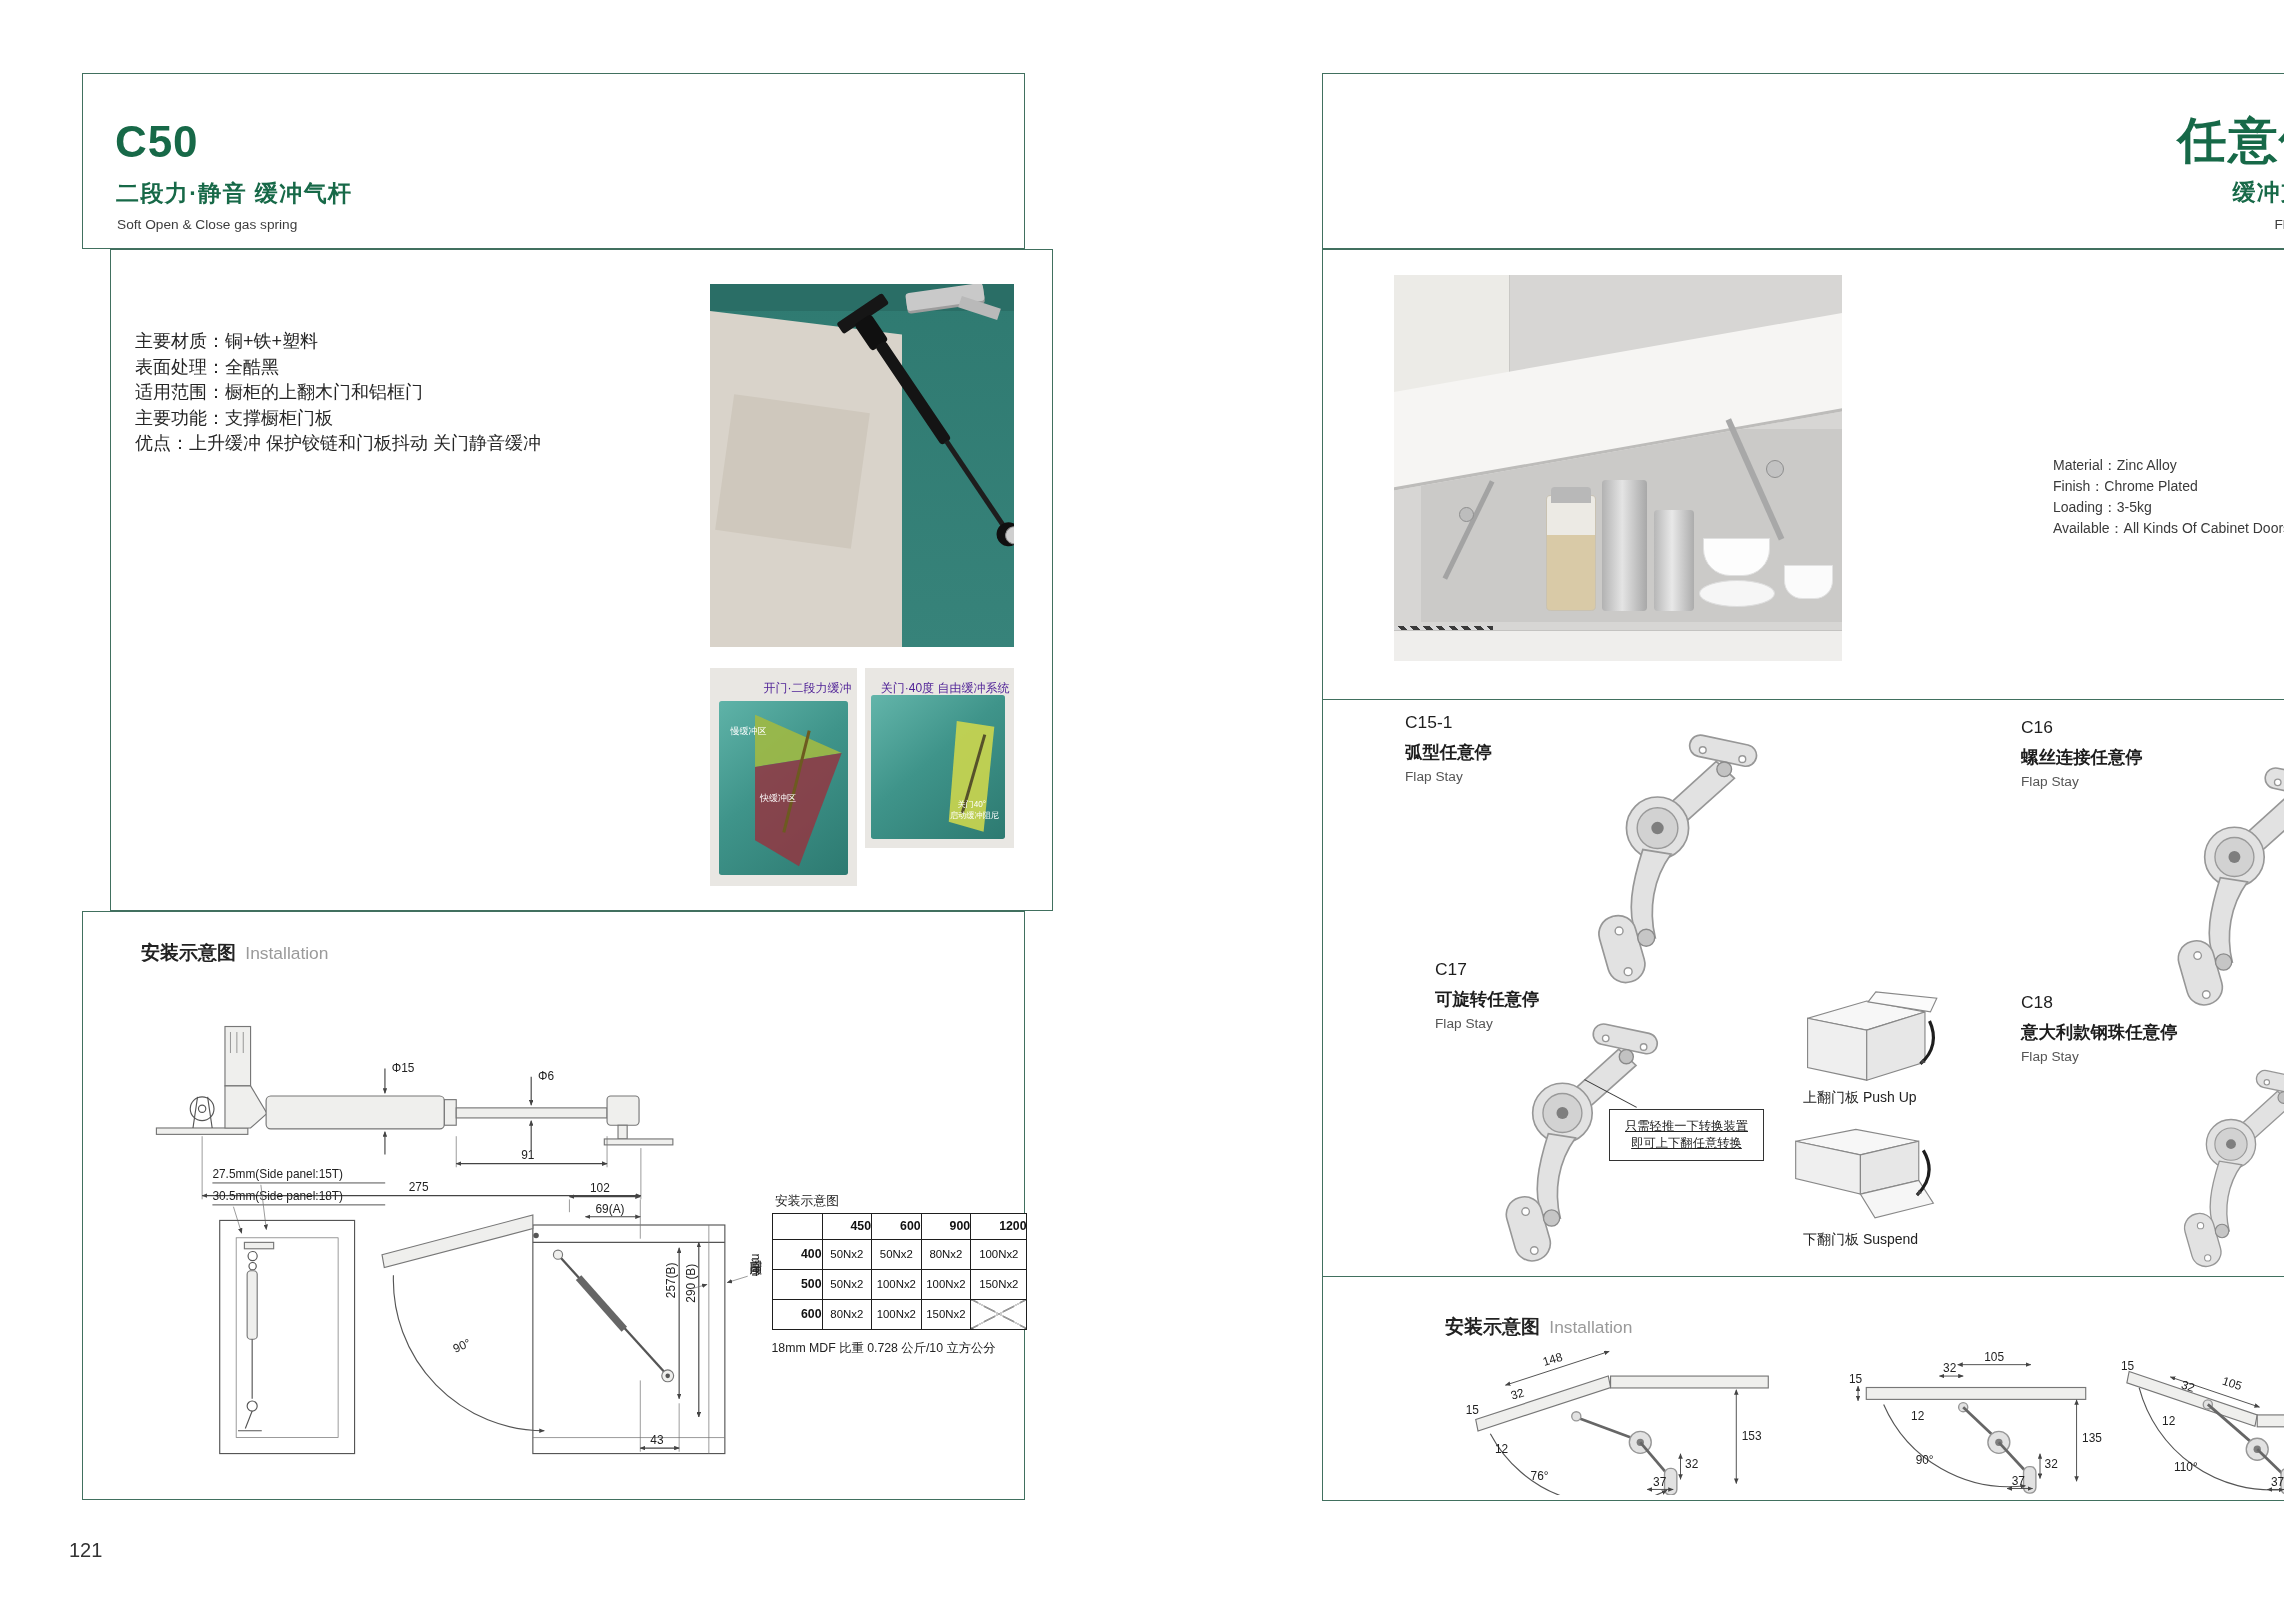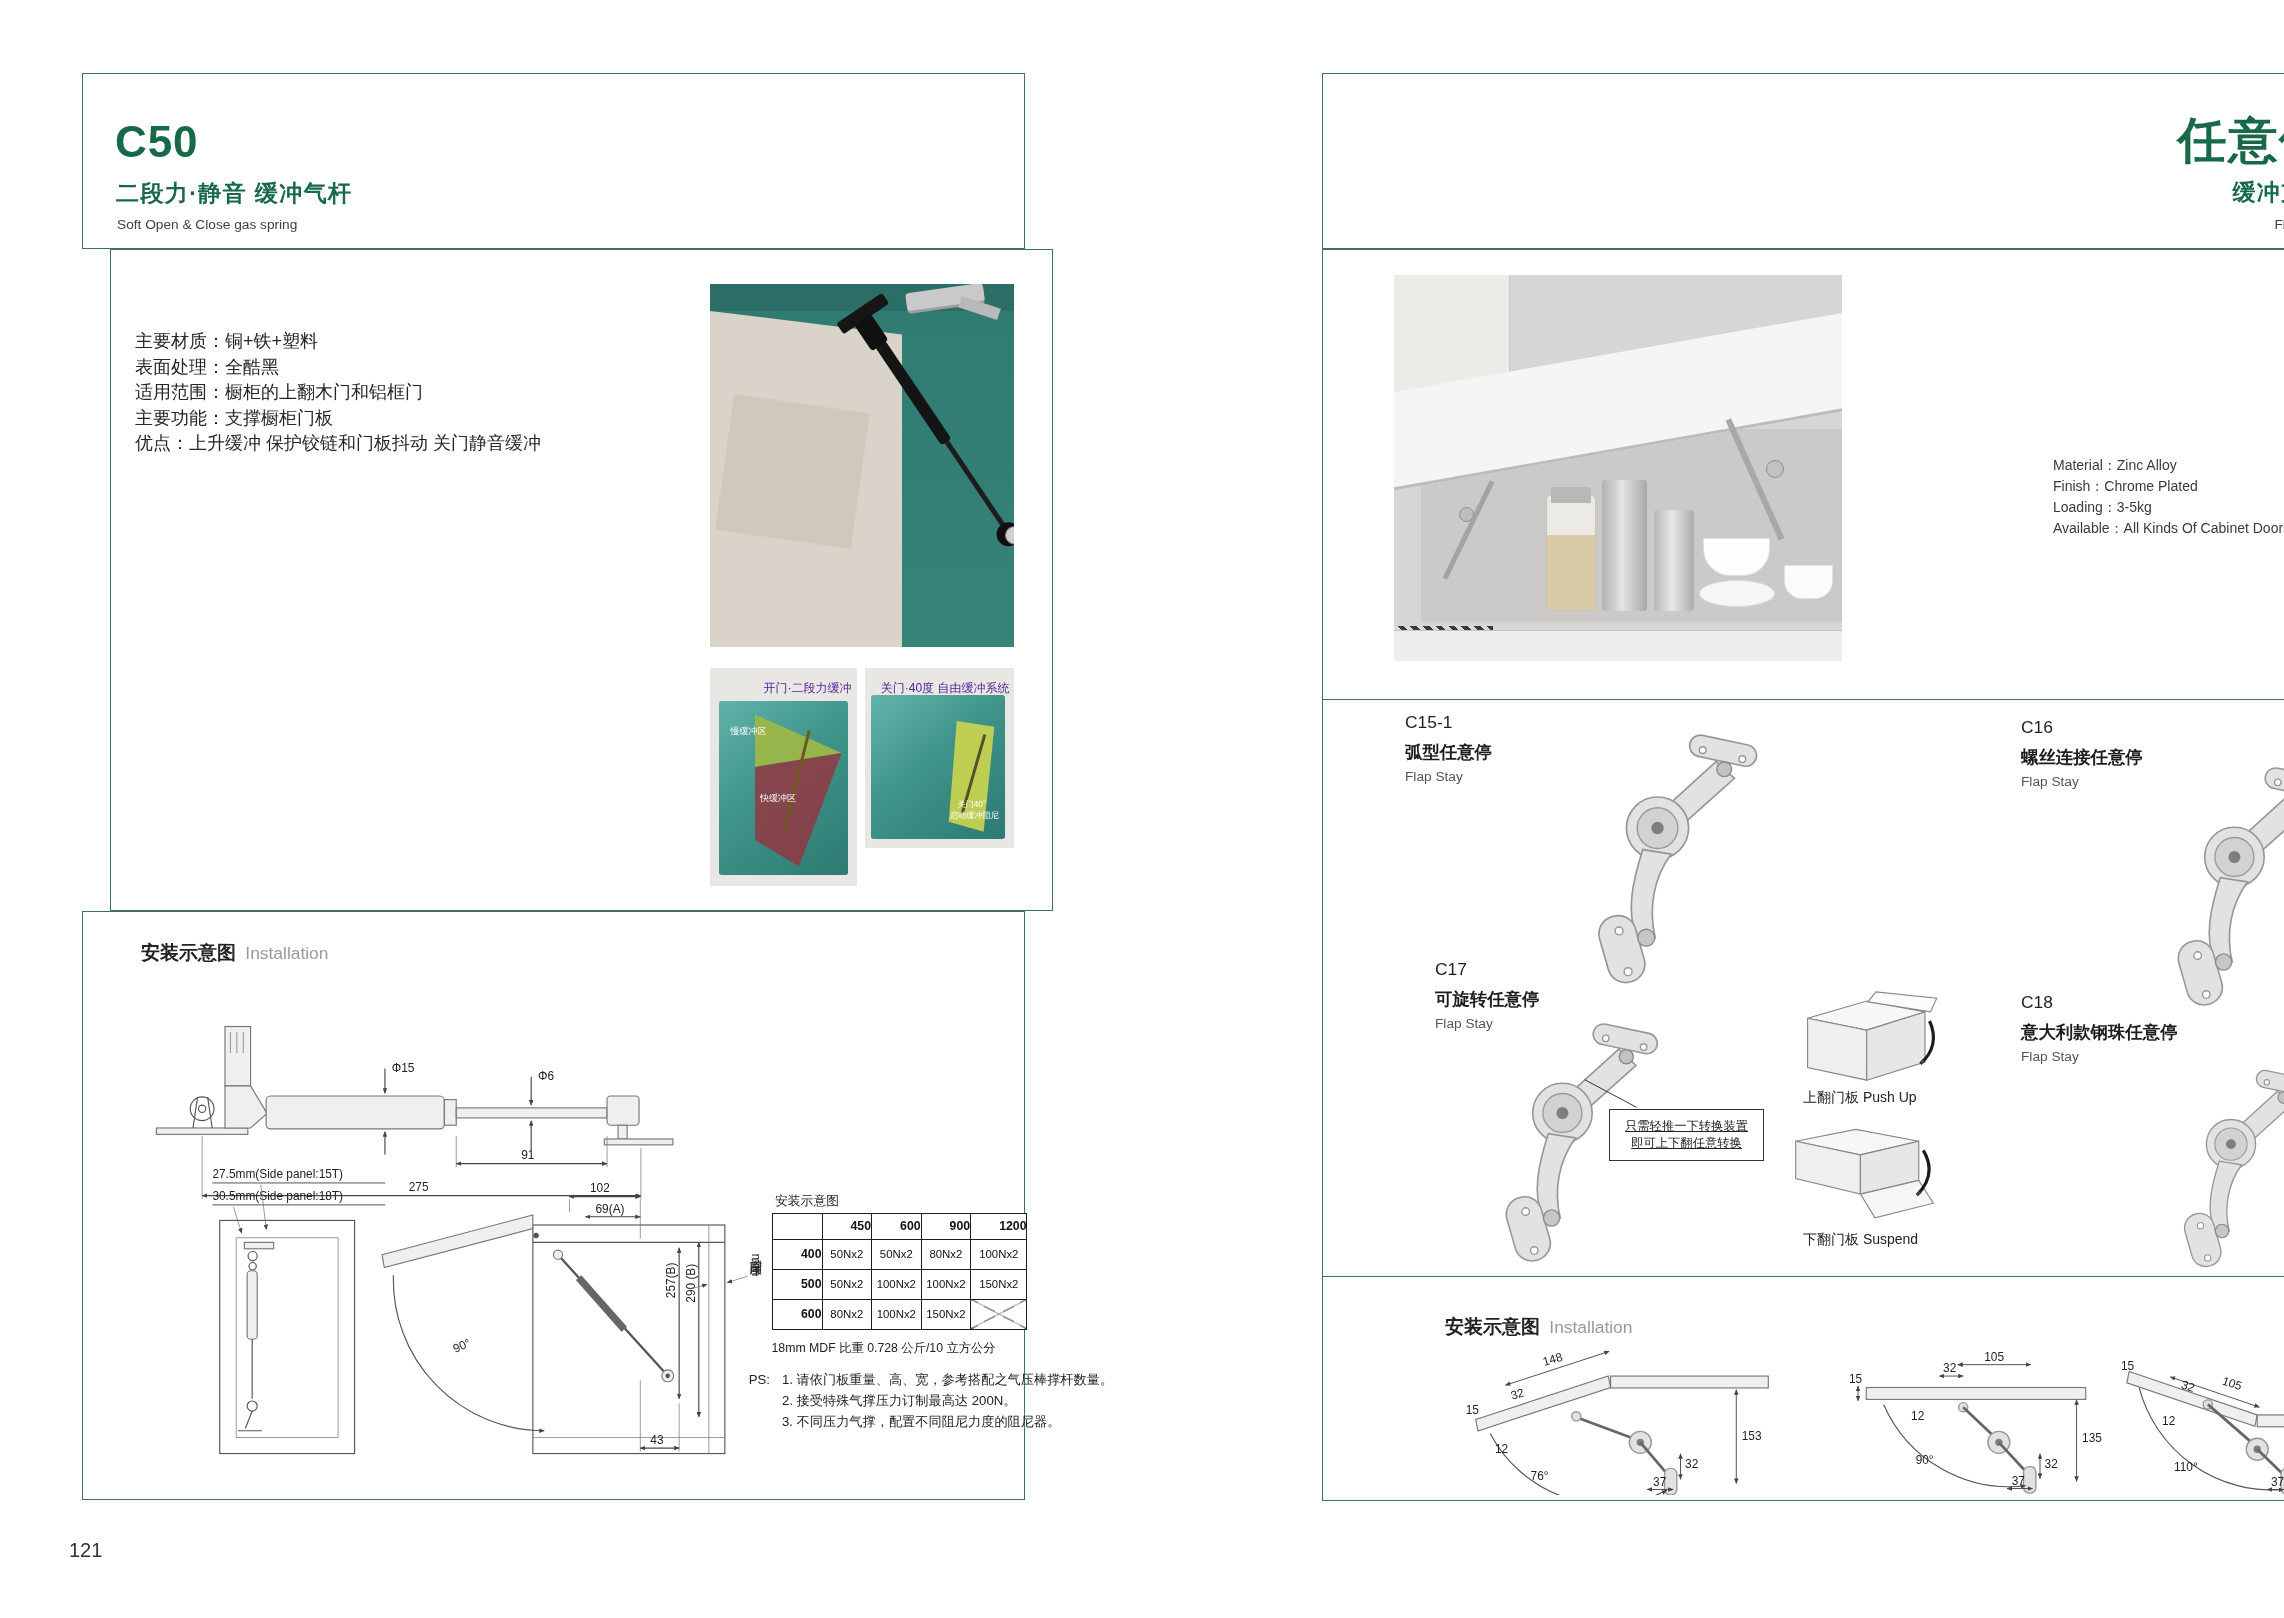--- a/index.html
+++ b/index.html
@@ -236,28 +236,20 @@
         <tr class="data">
           <td class="hd">600</td>
           <td>80Nx2</td>
           <td>100Nx2</td>
           <td>150Nx2</td>
           <td class="crossed"></td>
         </tr>
       </tbody>
         </table>
       <div class="note abs" style="left:26.5px; top:147px;">18mm MDF  比重 0.728    公斤/10 立方公分</div>
-      <div class="abs" style="left:3.7px; top:176px; display:flex;">
-        <div class="ps" style="margin-right:12px;">PS:</div>
-        <div>
-          <div class="ps">1. 请依门板重量、高、宽，参考搭配之气压棒撑杆数量。</div>
-          <div class="ps">2. 接受特殊气撑压力订制最高达 200N。</div>
-          <div class="ps">3. 不同压力气撑，配置不同阻尼力度的阻尼器。</div>
-        </div>
-      </div>
     </div>
   </div>
 
   <div class="pagenum" style="left:69px; top:1539px;">121</div>
 
   <div class="pbox" style="left:1322px; top:73px; width:1049px; height:176px;">
     <div class="abs green-big-r" style="right:40px; top:34px; text-align:right;">任意停</div>
     <div class="abs green-sub" style="right:40px; top:103px; text-align:right;">缓冲支撑</div>
     <div class="abs en-sub" style="right:40px; top:143px; text-align:right;">Flap stay</div>
   </div>

